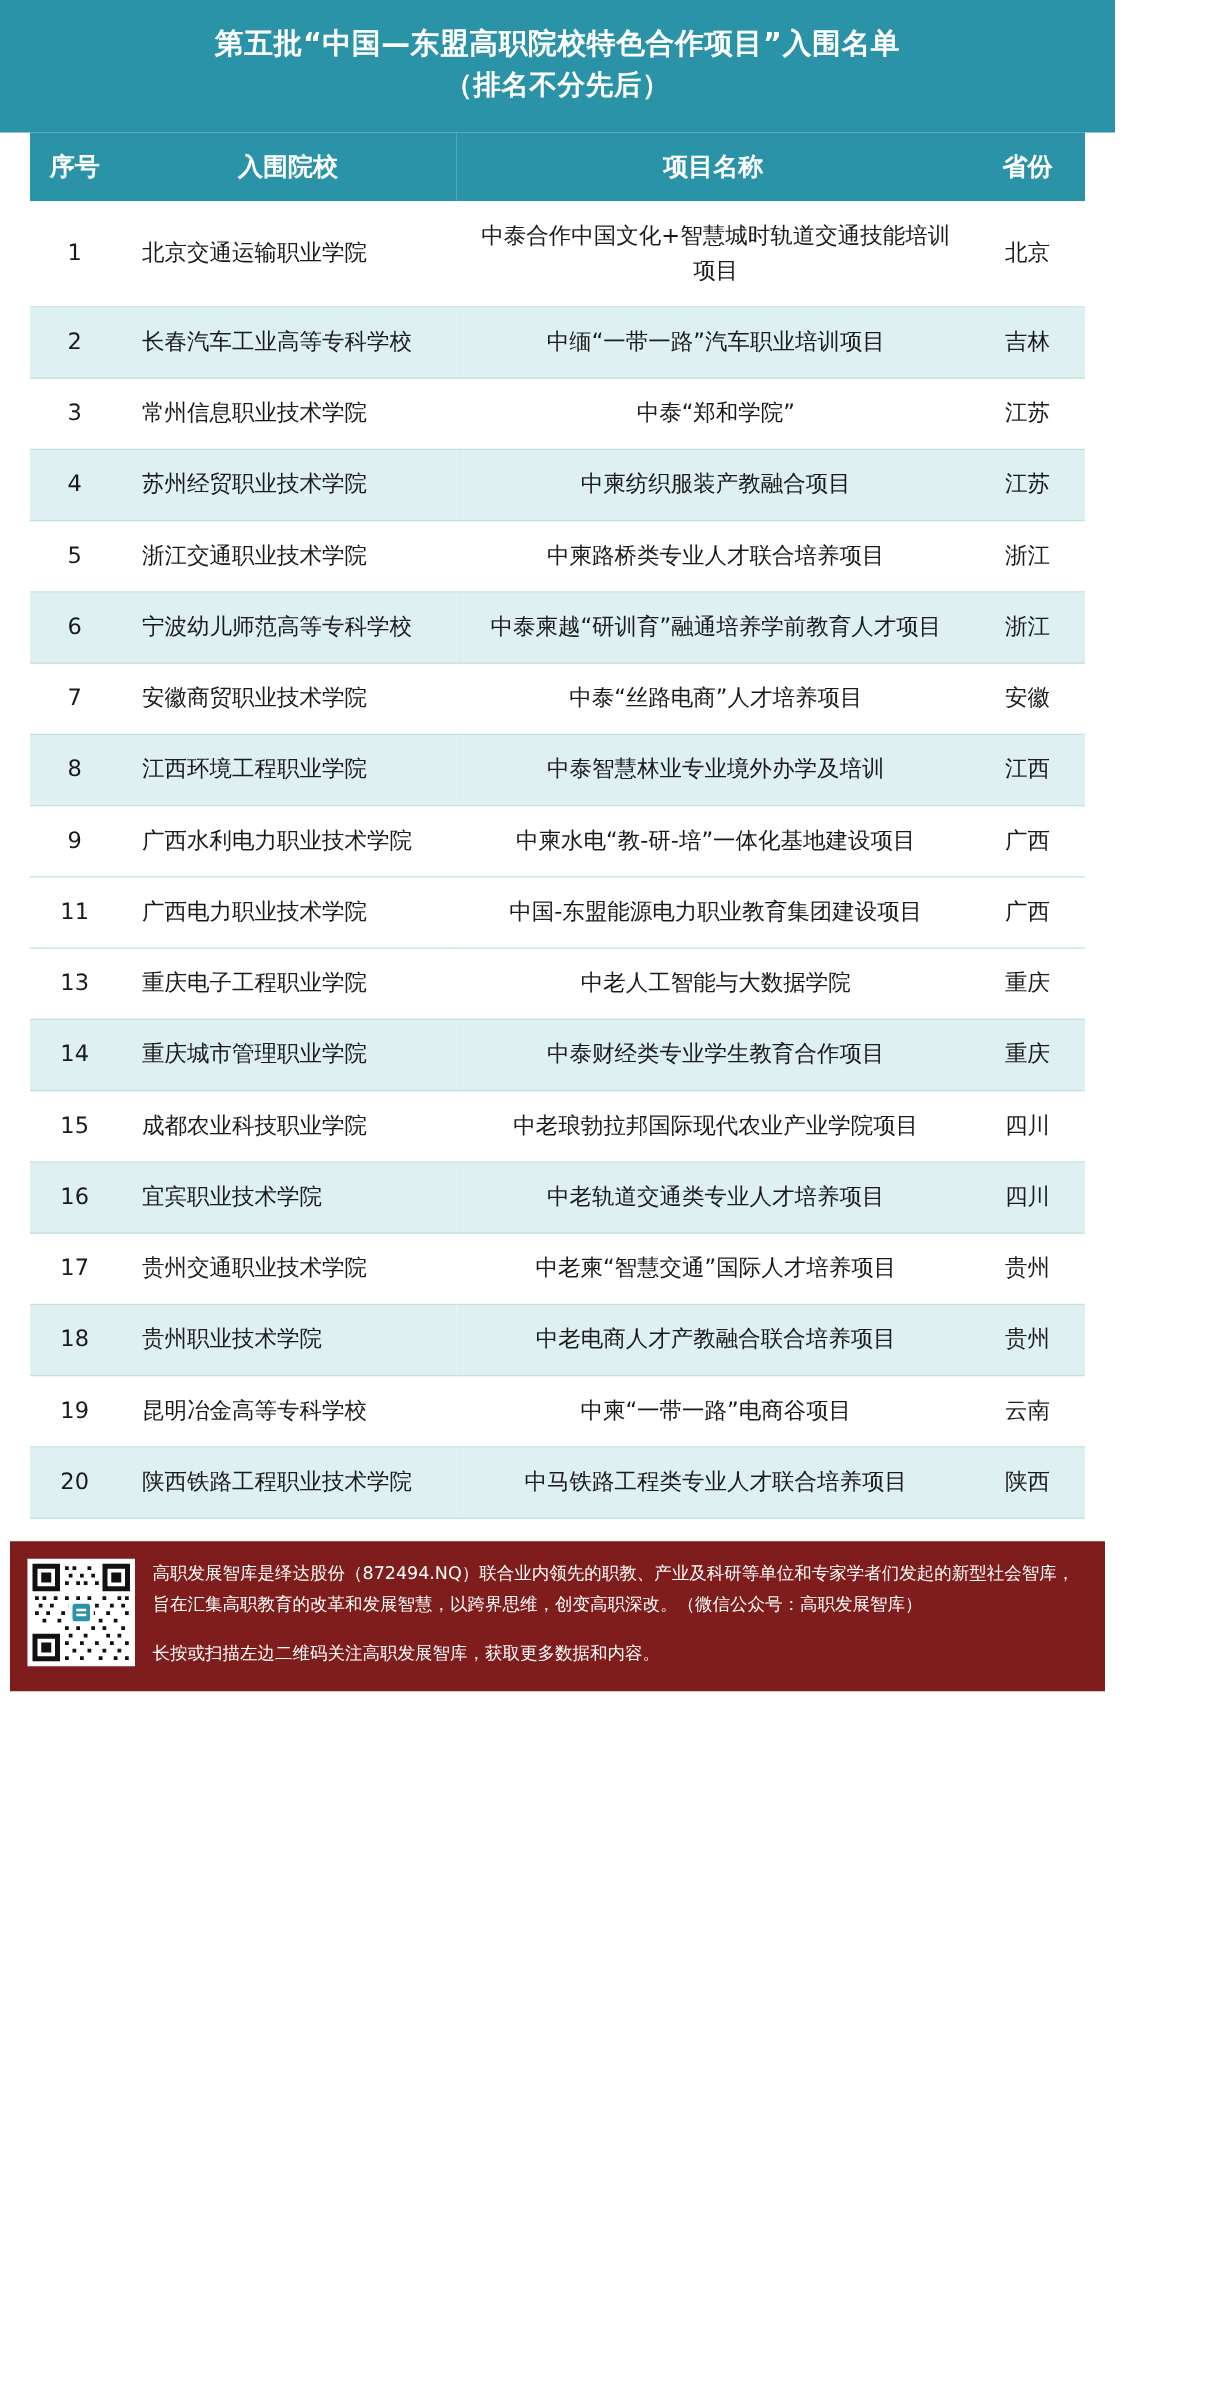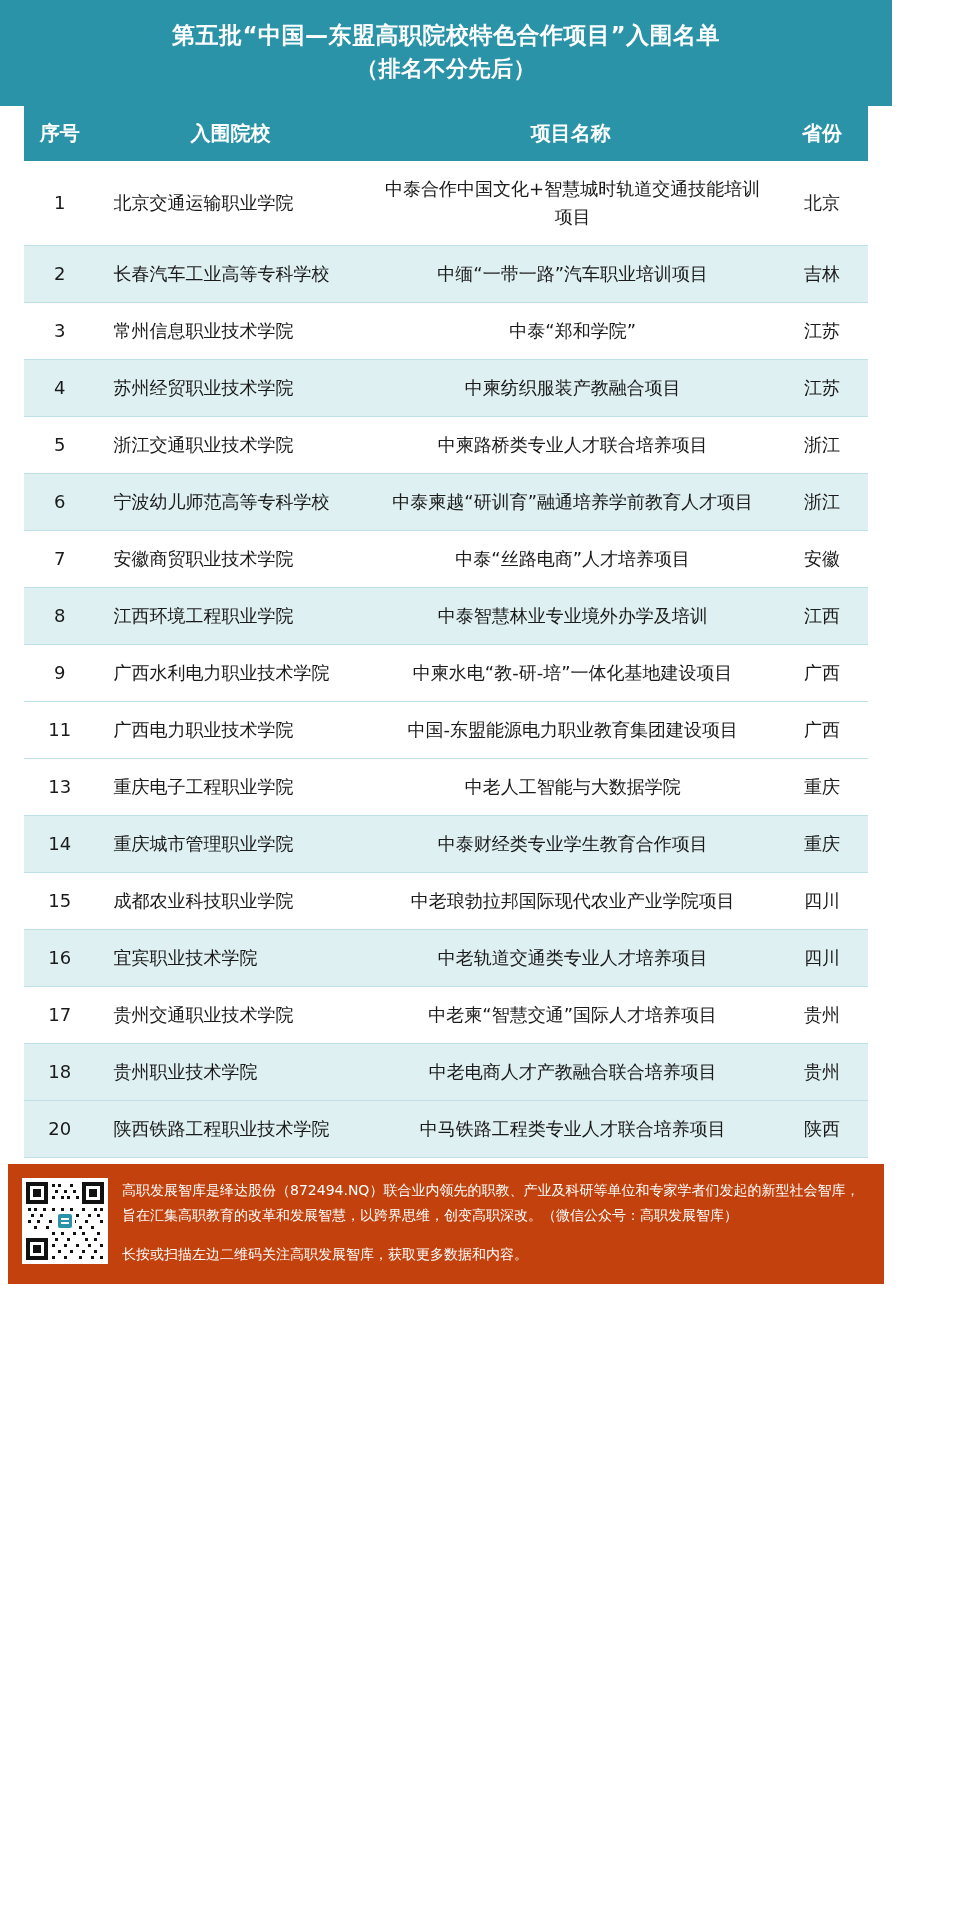--- a/index.html
+++ b/index.html
@@ -65,22 +65,22 @@
   table.main tr.plain td {
     background: #ffffff;
   }
   .col-idx { width: 58px; text-align: center; }
   .col-school { width: 252px; text-align: left; padding-left: 18px !important; }
   .col-project { width: 390px; text-align: center; padding-left: 14px !important; }
   .col-prov { width: 78px; text-align: center; }
   th.col-school { text-align: center; padding-left: 6px !important; }
   th.col-project { text-align: center; padding-left: 6px !important; }
   .footer {
-    margin: 6px 8px 0 8px;
-    background: #c2410c;
+    margin: 18px 8px 0 8px;
+    background: #7f1d1d;
     color: #ffffff;
     display: flex;
     align-items: flex-start;
     padding: 14px 14px 14px 14px;
     box-sizing: border-box;
     min-height: 120px;
   }
   .qr {
     width: 86px;
     height: 86px;
@@ -209,20 +209,26 @@
           <td class="col-idx">17</td>
           <td class="col-school">贵州交通职业技术学院</td>
           <td class="col-project">中老柬“智慧交通”国际人才培养项目</td>
           <td class="col-prov">贵州</td>
         </tr>
         <tr class="alt">
           <td class="col-idx">18</td>
           <td class="col-school">贵州职业技术学院</td>
           <td class="col-project">中老电商人才产教融合联合培养项目</td>
           <td class="col-prov">贵州</td>
+        </tr>
+        <tr class="plain">
+          <td class="col-idx">19</td>
+          <td class="col-school">昆明冶金高等专科学校</td>
+          <td class="col-project">中柬“一带一路”电商谷项目</td>
+          <td class="col-prov">云南</td>
         </tr>
         <tr class="alt">
           <td class="col-idx">20</td>
           <td class="col-school">陕西铁路工程职业技术学院</td>
           <td class="col-project">中马铁路工程类专业人才联合培养项目</td>
           <td class="col-prov">陕西</td>
         </tr>
       </tbody>
     </table>
   </div>

